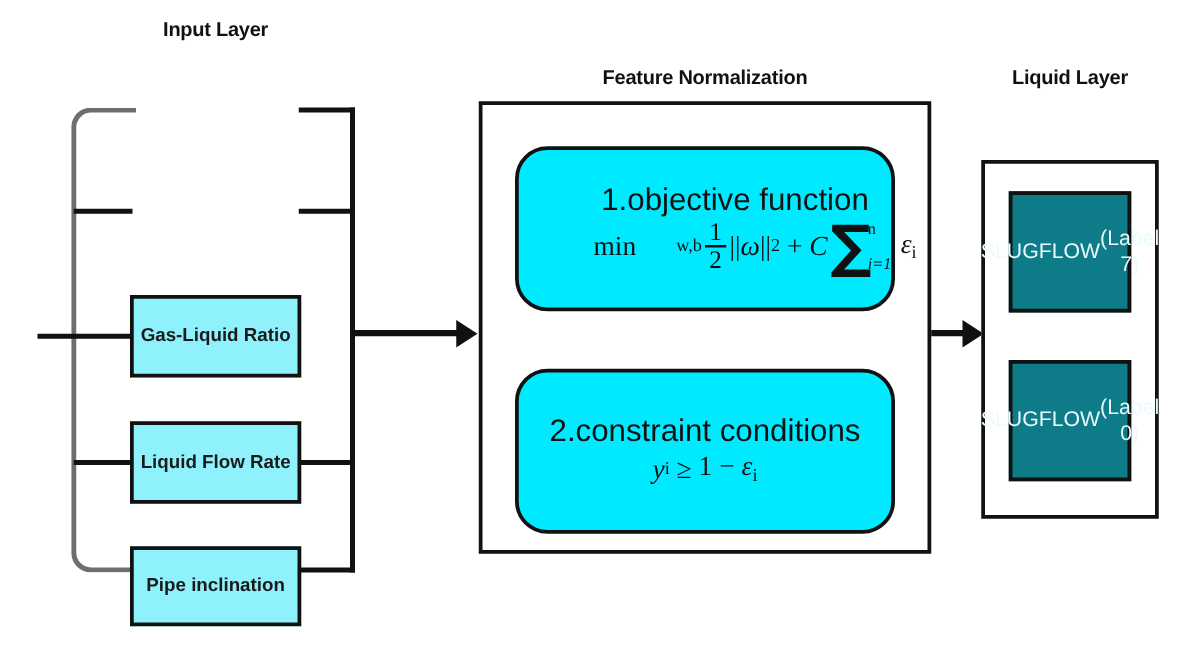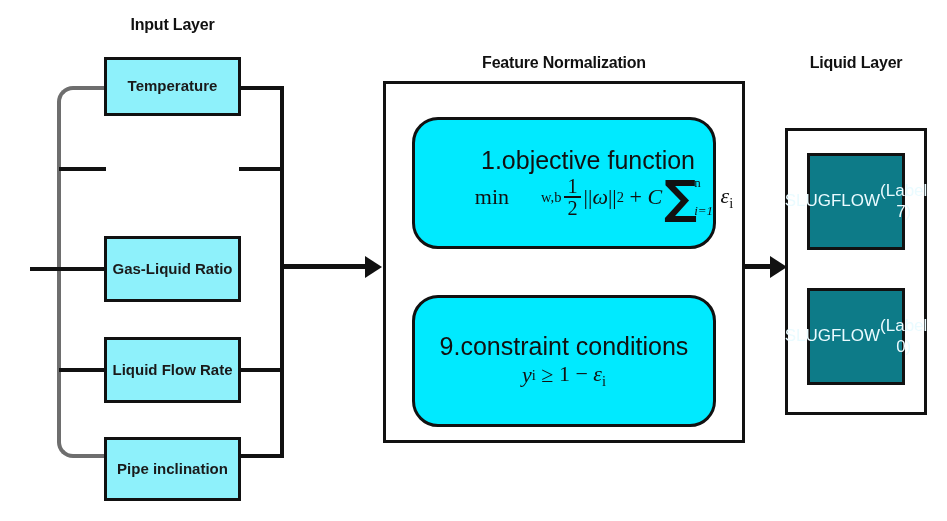--- a/index.html
+++ b/index.html
@@ -188,23 +188,20 @@
   <div class="section-title" style="left:104px; top:16px; width:137px;">Input Layer</div>
   <div class="section-title" style="left:383px; top:54px; width:362px;">Feature Normalization</div>
   <div class="section-title" style="left:785px; top:54px; width:142px;">Liquid Layer</div>
 
   <div class="gray-bracket" style="left:57px; top:86px; width:52px; height:372px;"></div>
 
   <div class="hline" style="left:59px; top:167px; width:47px;"></div>
   <div class="hline" style="left:30px; top:267px; width:76px;"></div>
   <div class="hline" style="left:59px; top:368px; width:47px;"></div>
 
-  <div class="feature-box" style="top:57px; height:59px;">
-    <span>Temperature</span>
-  </div>
   <div class="feature-box" style="top:236px; height:66px;">
     <span>Gas-Liquid Ratio</span>
   </div>
   <div class="feature-box" style="top:337px; height:66px;">
     <span>Liquid Flow Rate</span>
   </div>
   <div class="feature-box" style="top:437px; height:64px;">
     <span>Pipe inclination</span>
   </div>
 
@@ -237,21 +234,21 @@
         <span class="limits">
           <span class="top">n</span>
           <span class="bot">i=1</span>
         </span>
       </span>
       <span>&nbsp;<span class="mi">ε</span><span class="sub">i</span></span>
     </div>
   </div>
 
   <div class="eq-box" style="left:412px; top:295px; width:304px; height:132px;">
-    <div class="eq-title">9.constraint conditions</div>
+    <div class="eq-title">2.constraint conditions</div>
     <div class="eq-formula">
       <span class="mi">y</span>
         <span class="sub">i</span>
       <span>&nbsp;≥&nbsp;</span>
       <span>1 − <span class="mi">ε</span><span class="sub">i</span></span>
     </div>
   </div>
 
   <div class="arrow-shaft" style="left:745px; top:264px; width:30px;"></div>
   <div class="arrow-head" style="left:770px; top:256px;"></div>

